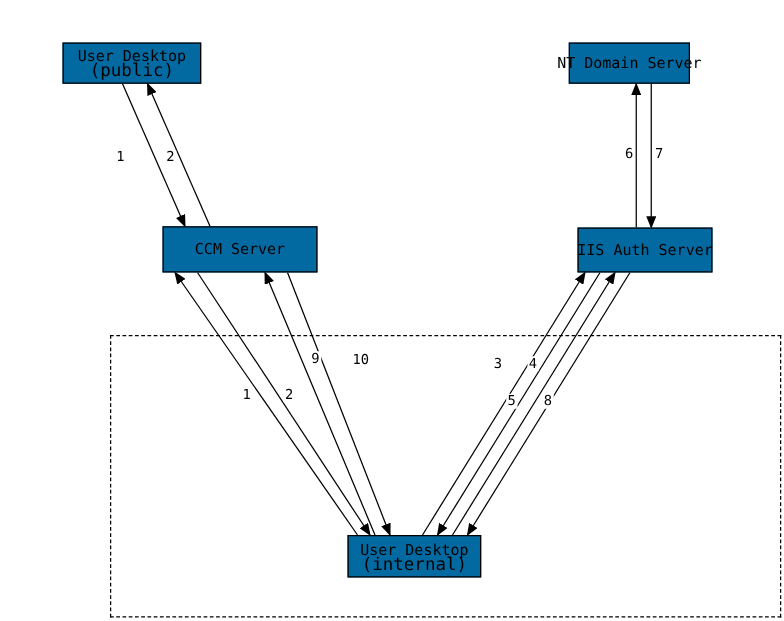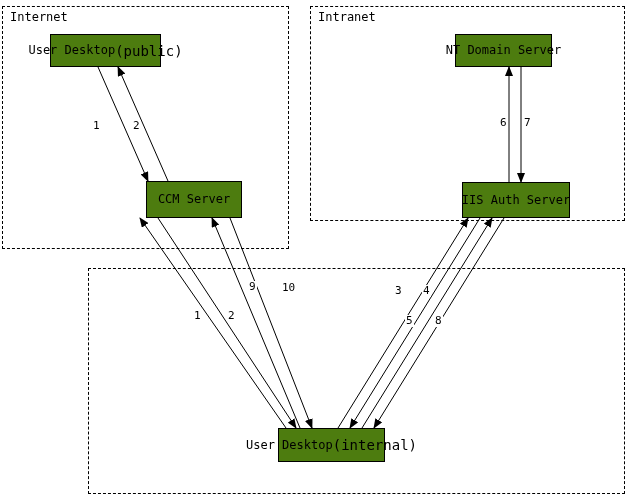--- a/index.html
+++ b/index.html
@@ -32,24 +32,24 @@
     top: 3px;
     font-size: 12px;
     line-height: 14px;
     background: #ffffff;
     padding: 0 2px;
     white-space: nowrap;
   }
   .node {
     position: absolute;
     border: 1px solid #000000;
-    background: #4d7c0f;
+    background: #0369a1;
     box-sizing: border-box;
     display: flex;
-    flex-direction: row;
+    flex-direction: column;
     align-items: center;
     justify-content: center;
     text-align: center;
   }
   .node .title {
     font-size: 12px;
     line-height: 13px;
     white-space: nowrap;
   }
   .node .subtitle {
@@ -64,21 +64,21 @@
     background: #ffffff;
     padding: 0 1px;
     white-space: nowrap;
   }
   
   #zone-internet  { left: 2px;   top: 6px;   width: 287px; height: 243px; }
   #zone-intranet  { left: 310px; top: 6px;   width: 315px; height: 215px; }
   #zone-bottom    { left: 88px;  top: 268px; width: 537px; height: 226px; }
   
   #node-user-desktop-public   { left: 50px;  top: 34px;  width: 111px; height: 33px; }
-  #node-ccm-server            { left: 130px; top: 181px; width: 96px; height: 37px; margin-left: 16px; }
+  #node-ccm-server            { left: 130px; top: 181px; width: 124px; height: 37px; }
   #node-nt-domain-server      { left: 455px; top: 34px;  width: 97px; height: 33px; }
   #node-iis-auth-server       { left: 462px; top: 182px; width: 108px; height: 36px; text-align: right; }
   #node-user-desktop-internal { left: 278px; top: 428px; width: 107px; height: 34px; }
   
   #lbl-1a { left: 92px;  top: 120px; }
   #lbl-2a { left: 132px; top: 120px; }
   #lbl-6  { left: 499px; top: 117px; }
   #lbl-7  { left: 523px; top: 117px; }
   #lbl-9  { left: 248px; top: 281px; }
   #lbl-10 { left: 281px; top: 282px; }
@@ -113,26 +113,20 @@
     <line x1="300" y1="428" x2="212" y2="218" stroke="#000" stroke-width="1" marker-end="url(#arw)"></line>
     <line x1="230" y1="218" x2="312" y2="428" stroke="#000" stroke-width="1" marker-end="url(#arw)"></line>
 
     <line x1="338" y1="428" x2="468" y2="218" stroke="#000" stroke-width="1" marker-end="url(#arw)"></line>
     <line x1="480" y1="218" x2="350" y2="428" stroke="#000" stroke-width="1" marker-end="url(#arw)"></line>
 
     <line x1="362" y1="428" x2="492" y2="218" stroke="#000" stroke-width="1" marker-end="url(#arw)"></line>
     <line x1="504" y1="218" x2="374" y2="428" stroke="#000" stroke-width="1" marker-end="url(#arw)"></line>
   </svg>
 
-  <div class="zone" id="zone-internet">
-    <span class="zone-label">Internet</span>
-  </div>
-  <div class="zone" id="zone-intranet">
-    <span class="zone-label">Intranet</span>
-  </div>
   <div class="zone" id="zone-bottom"></div>
 
   <div class="node" id="node-user-desktop-public">
     <span class="title">User Desktop</span>
     <span class="subtitle">(public)</span>
   </div>
 
   <div class="node" id="node-ccm-server">
     <span class="title">CCM Server</span>
   </div>

